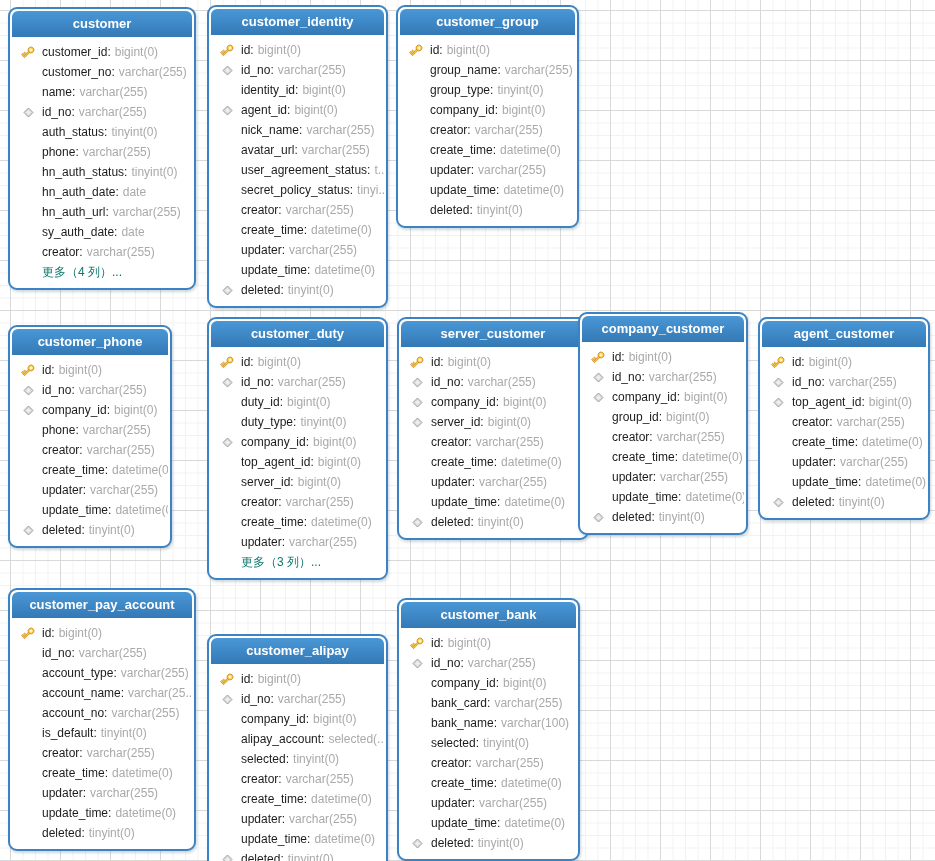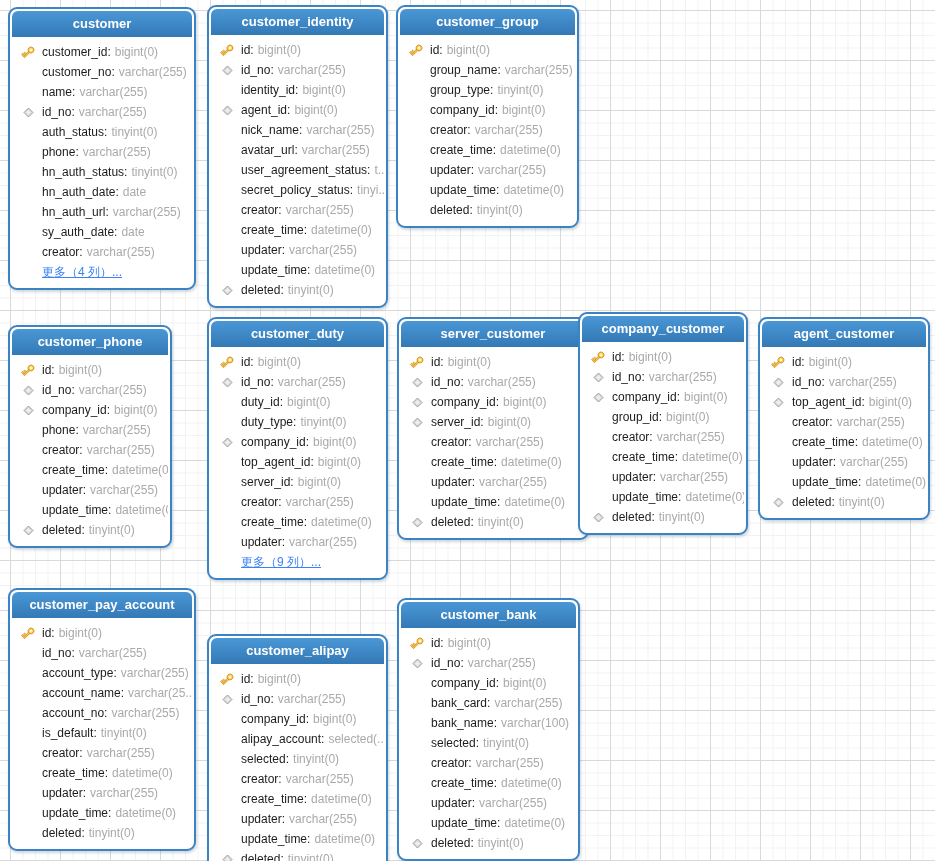--- a/index.html
+++ b/index.html
@@ -40,21 +40,21 @@
     font-size:12px;
   }
   .cell-icon {
     width:17px; min-width:17px; height:15px;
     display:inline-flex; align-items:center; justify-content:center;
     margin-right:5px;
   }
   .fname { color:#1c1c1c; }
   .fname::after { content:":"; }
   .ftype { color:#A9A9A9; margin-left:4px; }
-  .row.more .fname { color:#3b82f6;text-decoration:underline; }
+  .row.more .fname { color:#0f766e; }
   .row.more .fname::after { content:""; }
 </style>
 </head>
 <body>
 
 <div id="canvas">
     <div class="table" style="left: 8px; top: 7px; width: 188px;">
       <div class="thead"><span>customer</span></div>
       <div class="tbody">
         <div class="row">
@@ -431,21 +431,21 @@
           <span class="fname">create_time</span>
           <span class="ftype">datetime(0)</span>
         </div>
         <div class="row">
           <span class="cell-icon"></span>
           <span class="fname">updater</span>
           <span class="ftype">varchar(255)</span>
         </div>
         <div class="row more">
           <span class="cell-icon"></span>
-          <span class="fname">更多（9 列）...</span>
+          <span class="fname">更多（3 列）...</span>
         </div>
       </div>
     </div>
     <div class="table" style="left: 397px; top: 317px; width: 192px;">
       <div class="thead"><span>server_customer</span></div>
       <div class="tbody">
         <div class="row">
           <span class="cell-icon">
             <svg width="15" height="15" viewBox="0 0 16 16">
               <g transform="rotate(135 8 8)">

